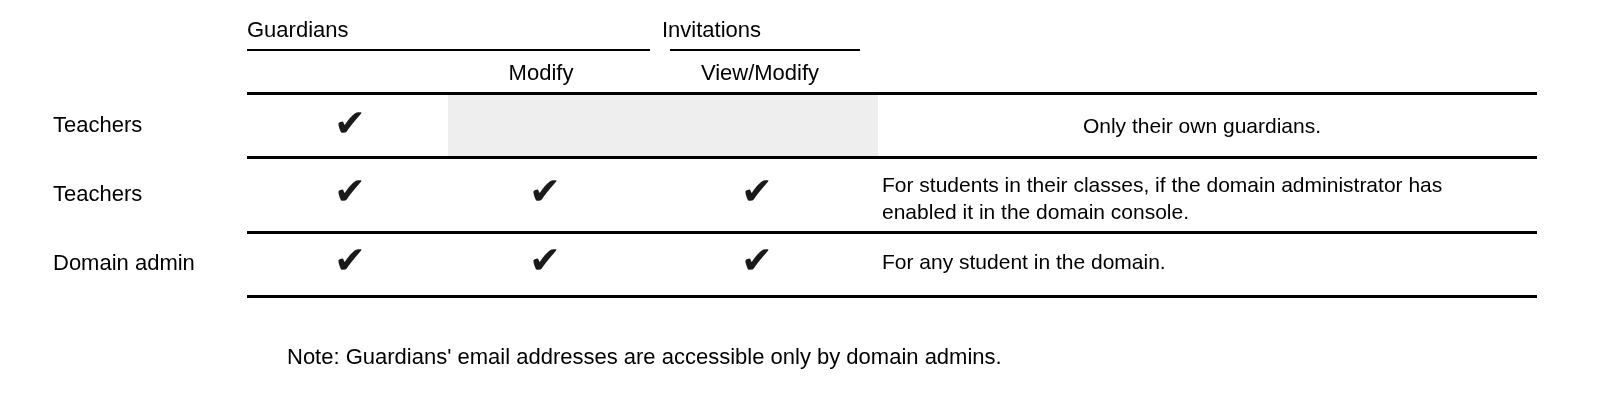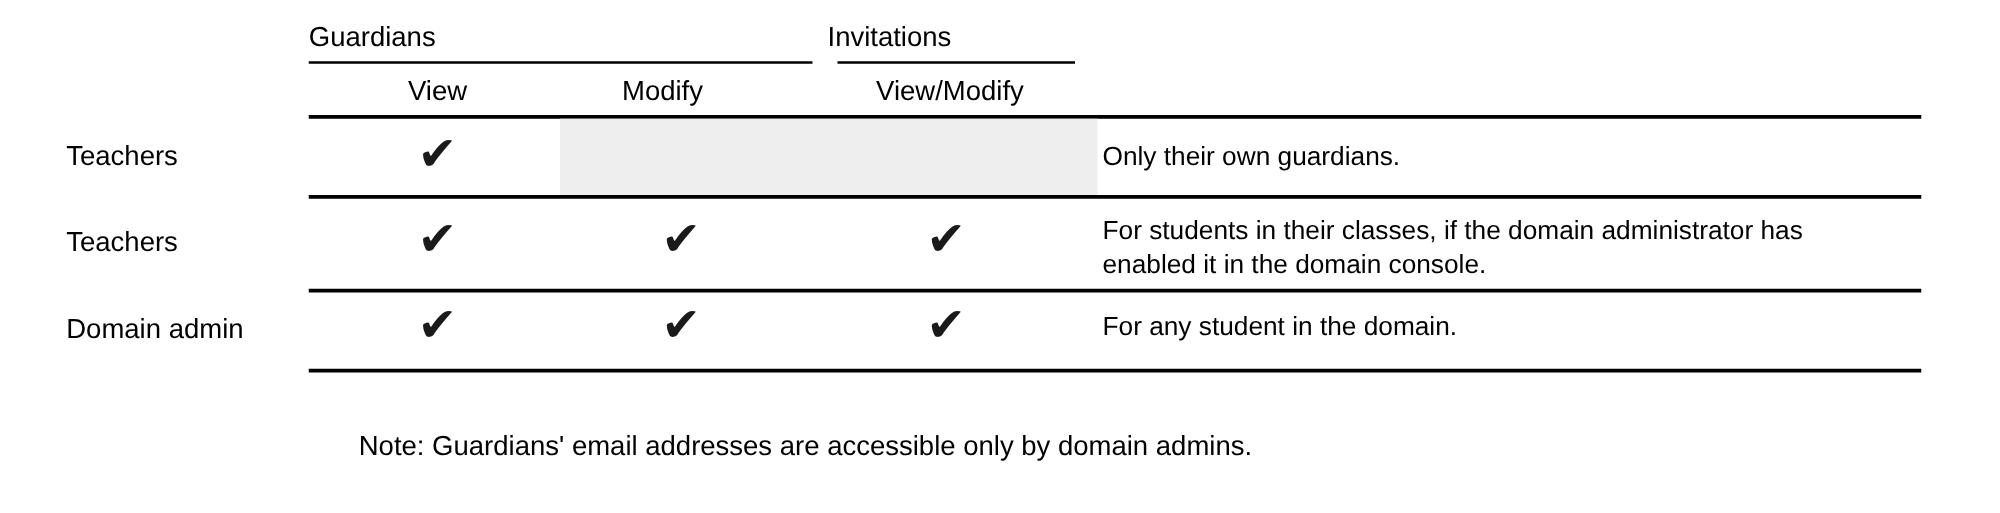--- a/index.html
+++ b/index.html
@@ -39,21 +39,21 @@
 
   .sub-header {
     top: 59px;
     height: 28px;
     font-size: 22px;
     line-height: 28px;
     text-align: center;
     white-space: nowrap;
   }
   .sh-view        { left: 250px; width: 200px; }
-  .sh-modify      { left: 430px; width: 200px; }
+  .sh-modify      { left: 441px; width: 200px; }
   .sh-viewmodify  { left: 660px; width: 200px; text-align: center; }
 
   
   .rule {
     left: 247px;
     width: 1290px;
     height: 3px;
     background: #000000;
   }
   .rule-1 { top: 92px; }
@@ -100,21 +100,21 @@
   .row-teachers-check { top: 168px; }
   .row-domain-check   { top: 237px; }
 
   
   .note {
     left: 882px;
     width: 640px;
     font-size: 21px;
     line-height: 27px;
   }
-  .note-students { top: 112px; }
+  .note-students { top: 112px; text-align: center; }
   .note-teachers { top: 171px; }
   .note-domain   { top: 248px; }
 
   
   .footnote {
     left: 252px;
     top: 344px;
     width: 1100px;
     font-size: 22px;
     line-height: 26px;
@@ -126,21 +126,20 @@
 <body>
 
 <div class="canvas">
 
   <div class="abs group-header gh-guardians">Guardians</div>
   <div class="abs group-header gh-invitations">Invitations</div>
 
   <div class="abs group-underline gu-guardians"></div>
   <div class="abs group-underline gu-invitations"></div>
 
-  <div class="abs sub-header sh-view">View</div>
   <div class="abs sub-header sh-modify">Modify</div>
   <div class="abs sub-header sh-viewmodify">View/Modify</div>
 
   <div class="abs rule rule-1"></div>
   <div class="abs rule rule-2"></div>
   <div class="abs rule rule-3"></div>
   <div class="abs rule rule-4"></div>
 
   <div class="abs disabled-region"></div>
 

